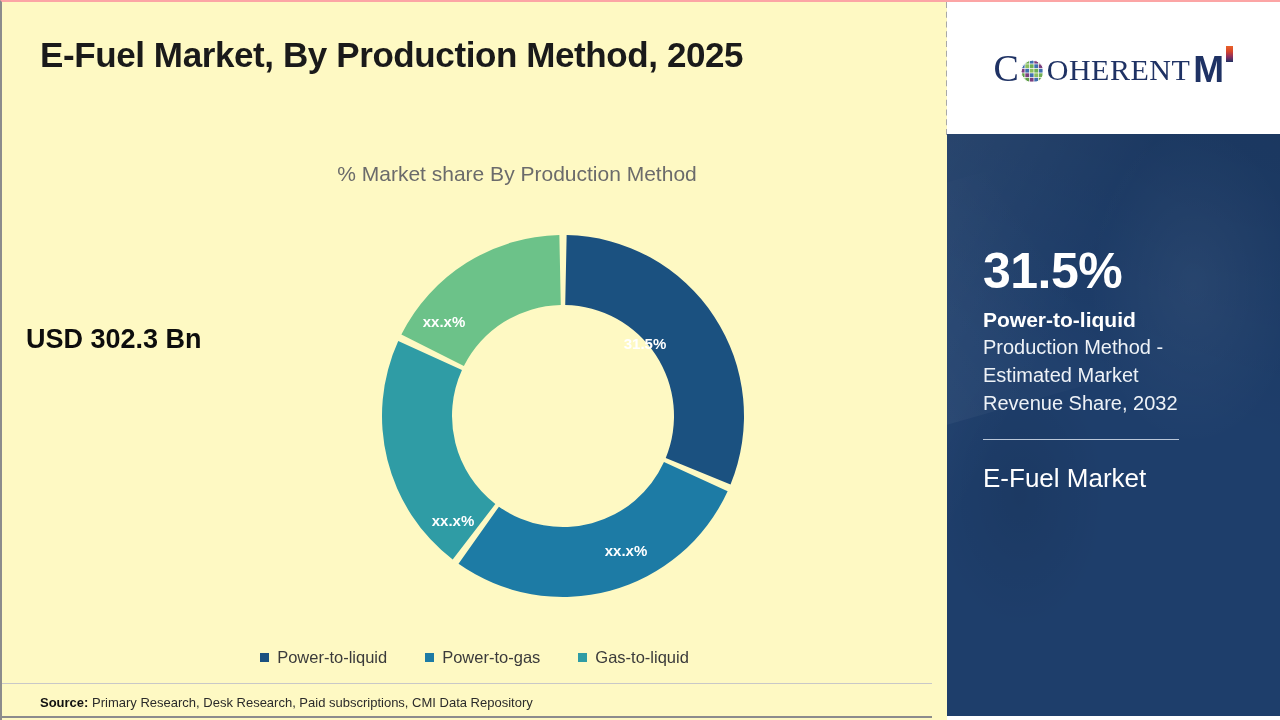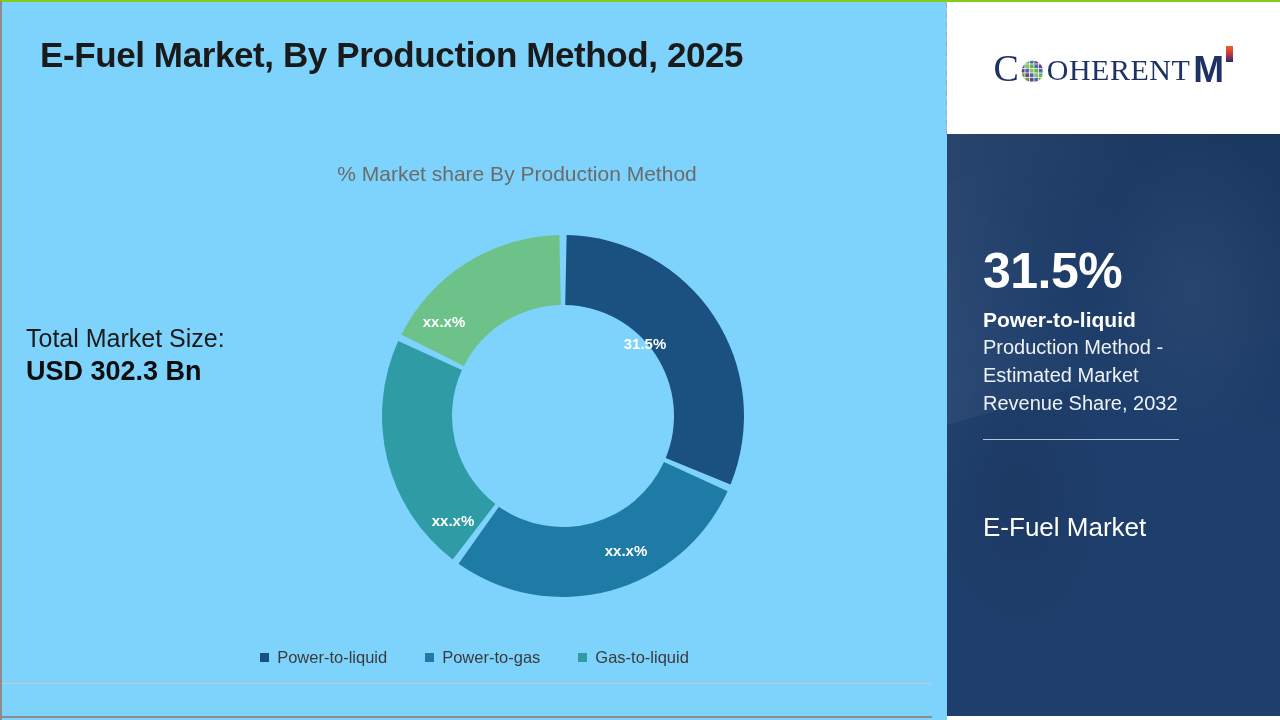--- a/index.html
+++ b/index.html
@@ -5,24 +5,24 @@
   html,body{margin:0;padding:0;}
   body{
     width:1280px;height:720px;
     background:#ffffff;
     font-family:"Liberation Sans",sans-serif;
     overflow:hidden;
     position:relative;
   }
   #root{
     position:absolute;inset:0;
-    border-top:2px solid #84cc16;
+    border-top:2px solid #fca5a5;
     border-left:2px solid #8c8c8c;
     box-sizing:border-box;
-    background:#7dd3fc;
+    background:#fef9c3;
   }
 
   
   .left-panel{
     position:absolute;left:0;top:0;width:945px;height:720px;
   }
   .page-title{
     position:absolute;left:38px;top:33px;
     font-size:35px;font-weight:bold;color:#1a1a1a;
     letter-spacing:-0.4px;white-space:nowrap;
@@ -159,37 +159,36 @@
   }
   .highlight-desc{
     font-size:20px;color:#eef2f7;line-height:1.38;
     width:228px;font-weight:normal;
   }
   .navy-rule{
     width:196px;height:1px;background:#b9c6d8;
     margin:22px 0 0 0;
   }
   .navy-report-name{
-    font-size:26px;color:#ffffff;margin-top:72px;
+    font-size:26px;color:#ffffff;margin-top:23px;
     font-weight:normal;
   }
 </style>
 </head>
 <body>
 
 <div id="root">
 
   <div class="left-panel">
 
     <div class="page-title">E-Fuel Market, By Production Method, 2025</div>
 
     <div class="chart-subtitle">% Market share By Production Method</div>
 
     <div class="market-size-block">
-      <div class="market-size-label">Total Market Size:</div>
       <div class="market-size-value">USD 302.3 Bn</div>
     </div>
 
     <div class="donut-wrap">
       <svg viewBox="0 0 372 378">
         <g id="donut-slices">
             <path d="M 189.63265891982965 8.036457292712726 A 181 181 0 0 1 353.5228312271795 257.53539974079035 L 288.7349959459499 231.02999652612007 A 111 111 0 0 0 188.2277632049784 78.02235778724372 Z" fill="#1b5180"></path>
             <path d="M 350.6374255723676 264.203178795202 A 181 181 0 0 1 81.53672060326073 336.8121214842639 L 121.93688390586708 279.64721262294637 A 111 111 0 0 0 286.965493030568 235.11907649871506 Z" fill="#1d7ba5"></path>
             <path d="M 75.68891133829972 332.50074466103126 A 181 181 0 0 1 21.231570943550707 114.08428211470014 L 84.95416781621066 143.05721168360066 A 111 111 0 0 0 118.3506583345374 277.00321910151644 Z" fill="#2f9ca5"></path>
             <path d="M 24.370811242584182 107.53218217222431 A 181 181 0 0 1 182.3673410801704 8.036457292712726 L 183.77223679502163 78.02235778724372 A 111 111 0 0 0 86.87933728136377 139.03907304484474 Z" fill="#6cc289"></path>
@@ -212,20 +211,24 @@
           <span class="legend-swatch" style="background: rgb(29, 123, 165);"></span>
           <span class="legend-label">Power-to-gas</span>
         </div>
         <div class="legend-item">
           <span class="legend-swatch" style="background: rgb(47, 156, 165);"></span>
           <span class="legend-label">Gas-to-liquid</span>
         </div>
       </div>
 
     <div class="footer-rule"></div>
+    <div class="source-line">
+      <b>Source:</b>
+      <span>Primary Research, Desk Research, Paid subscriptions, CMI Data Repository</span>
+    </div>
     <div class="bottom-rule"></div>
   </div>
 
   <div class="v-divider"></div>
 
   <div class="right-panel">
 
     <div class="logo-area">
       <div class="logo">
         <span class="logo-c">C</span>

